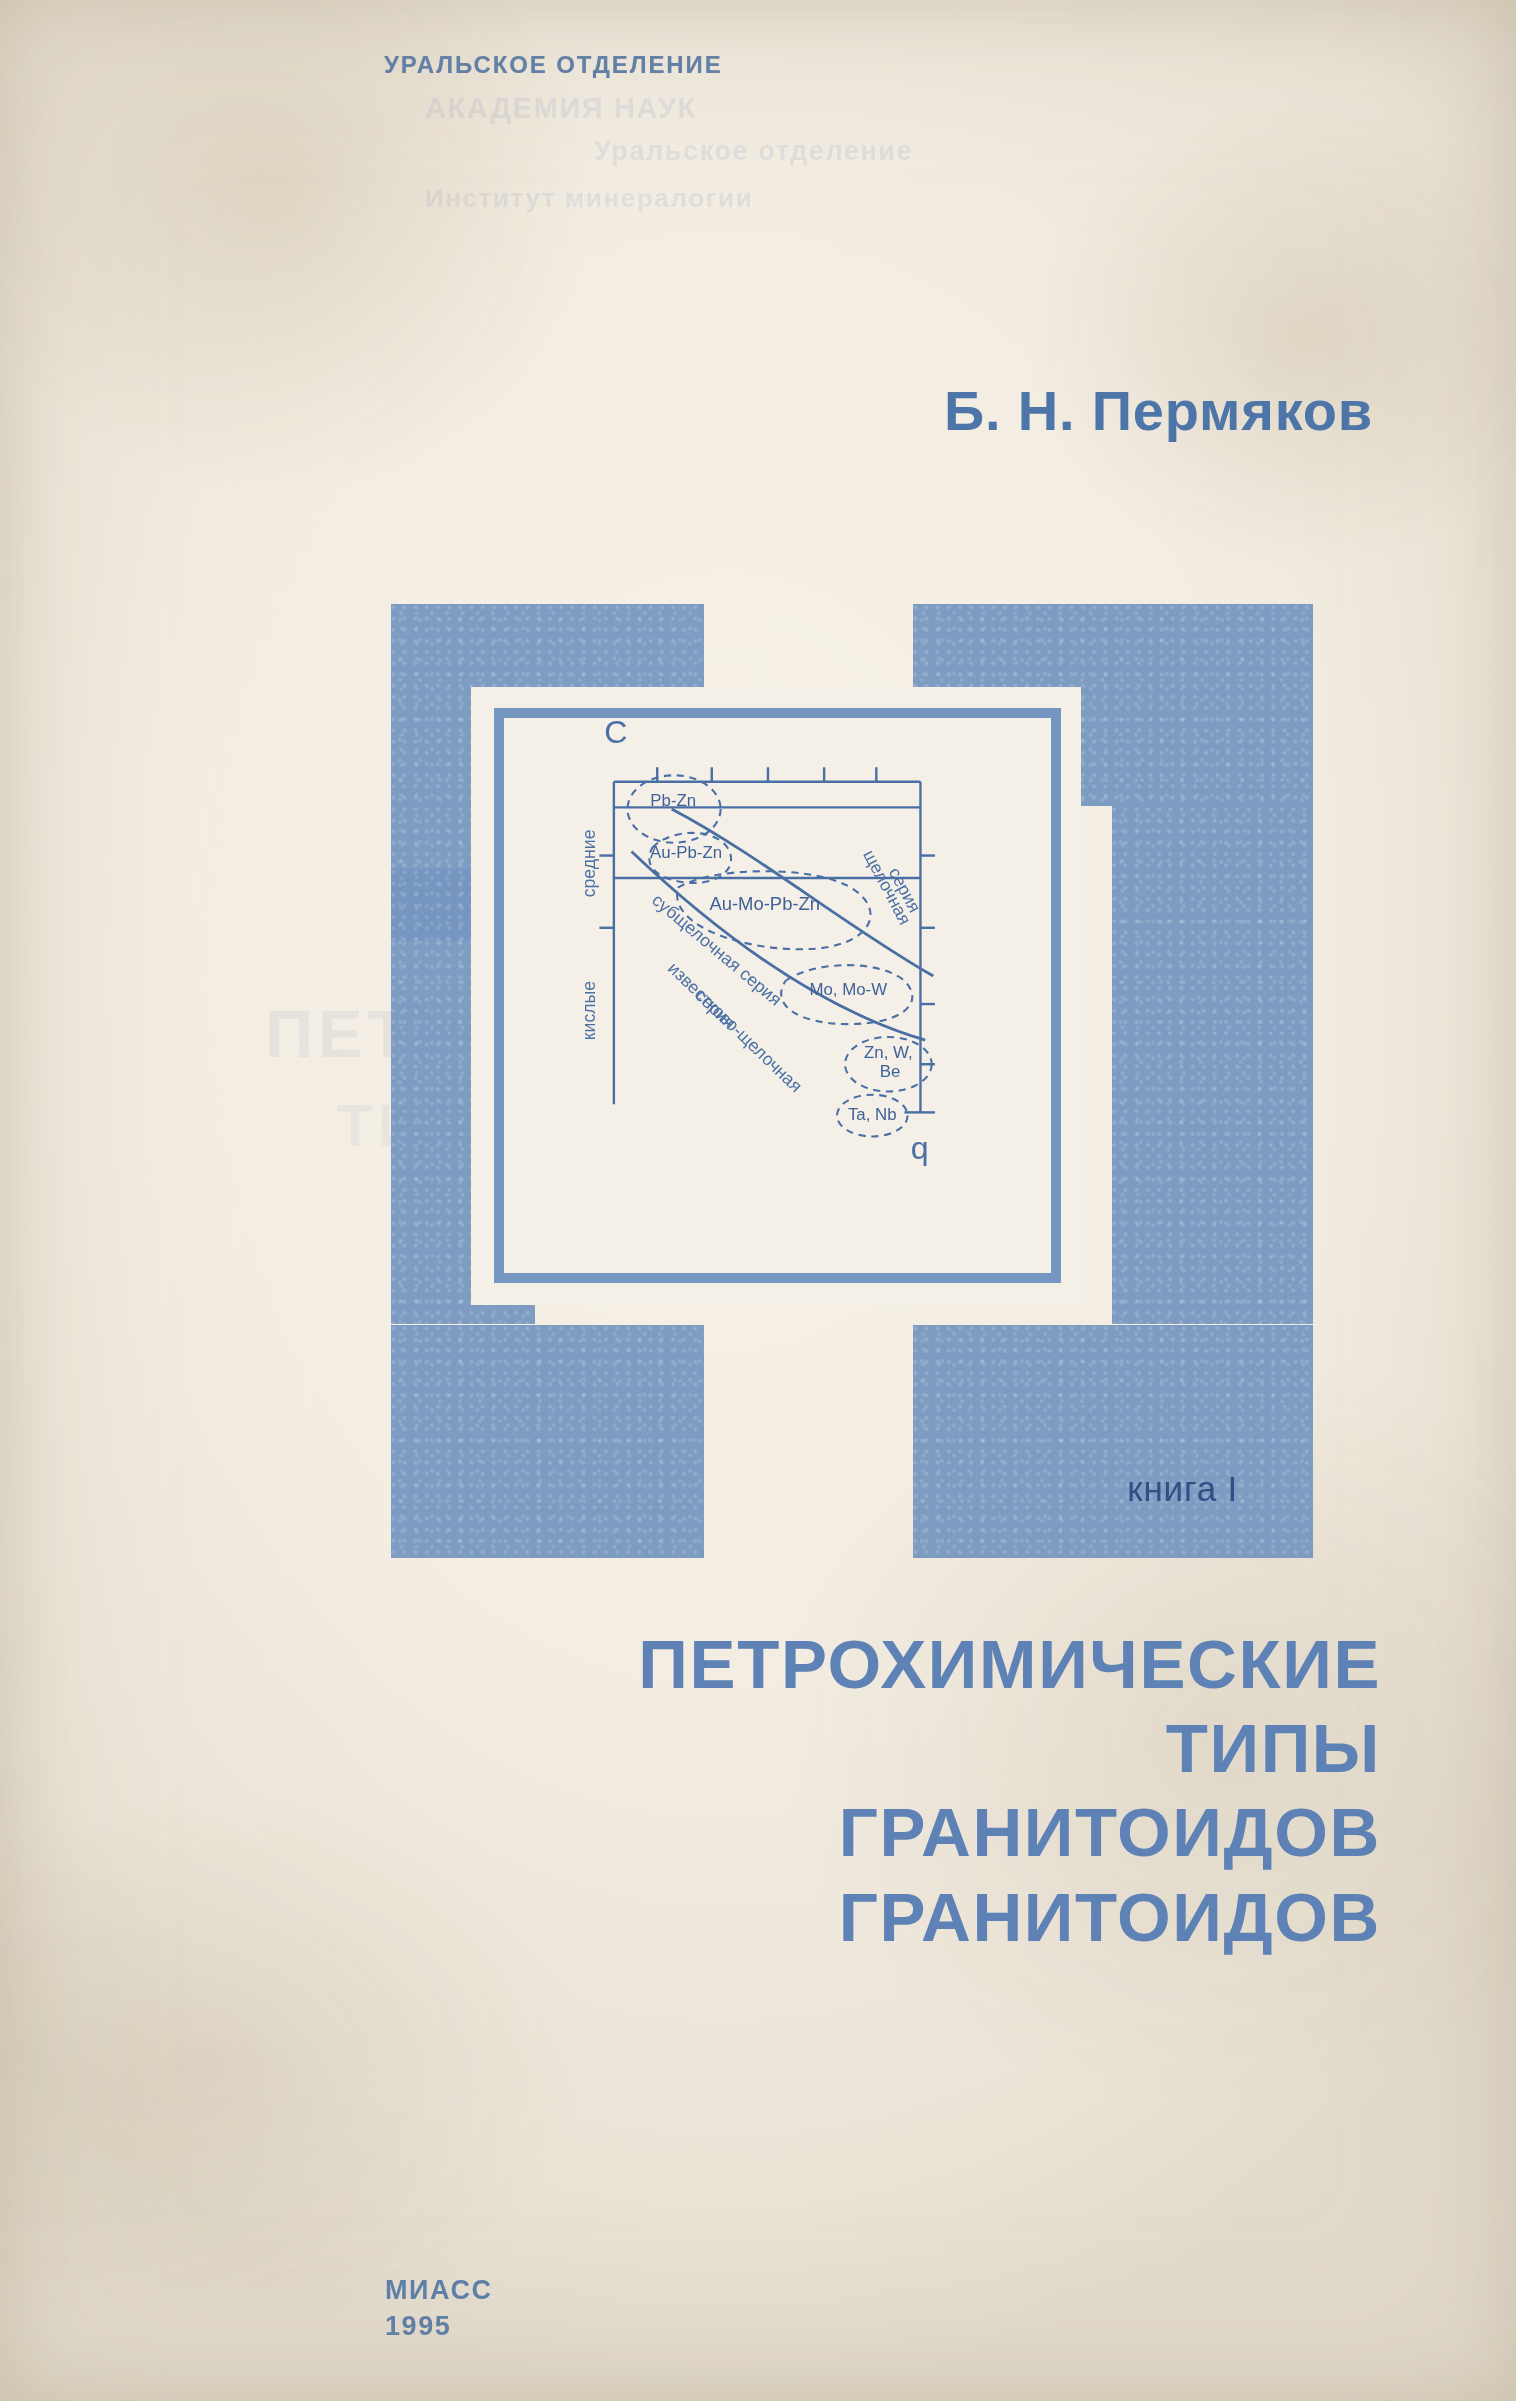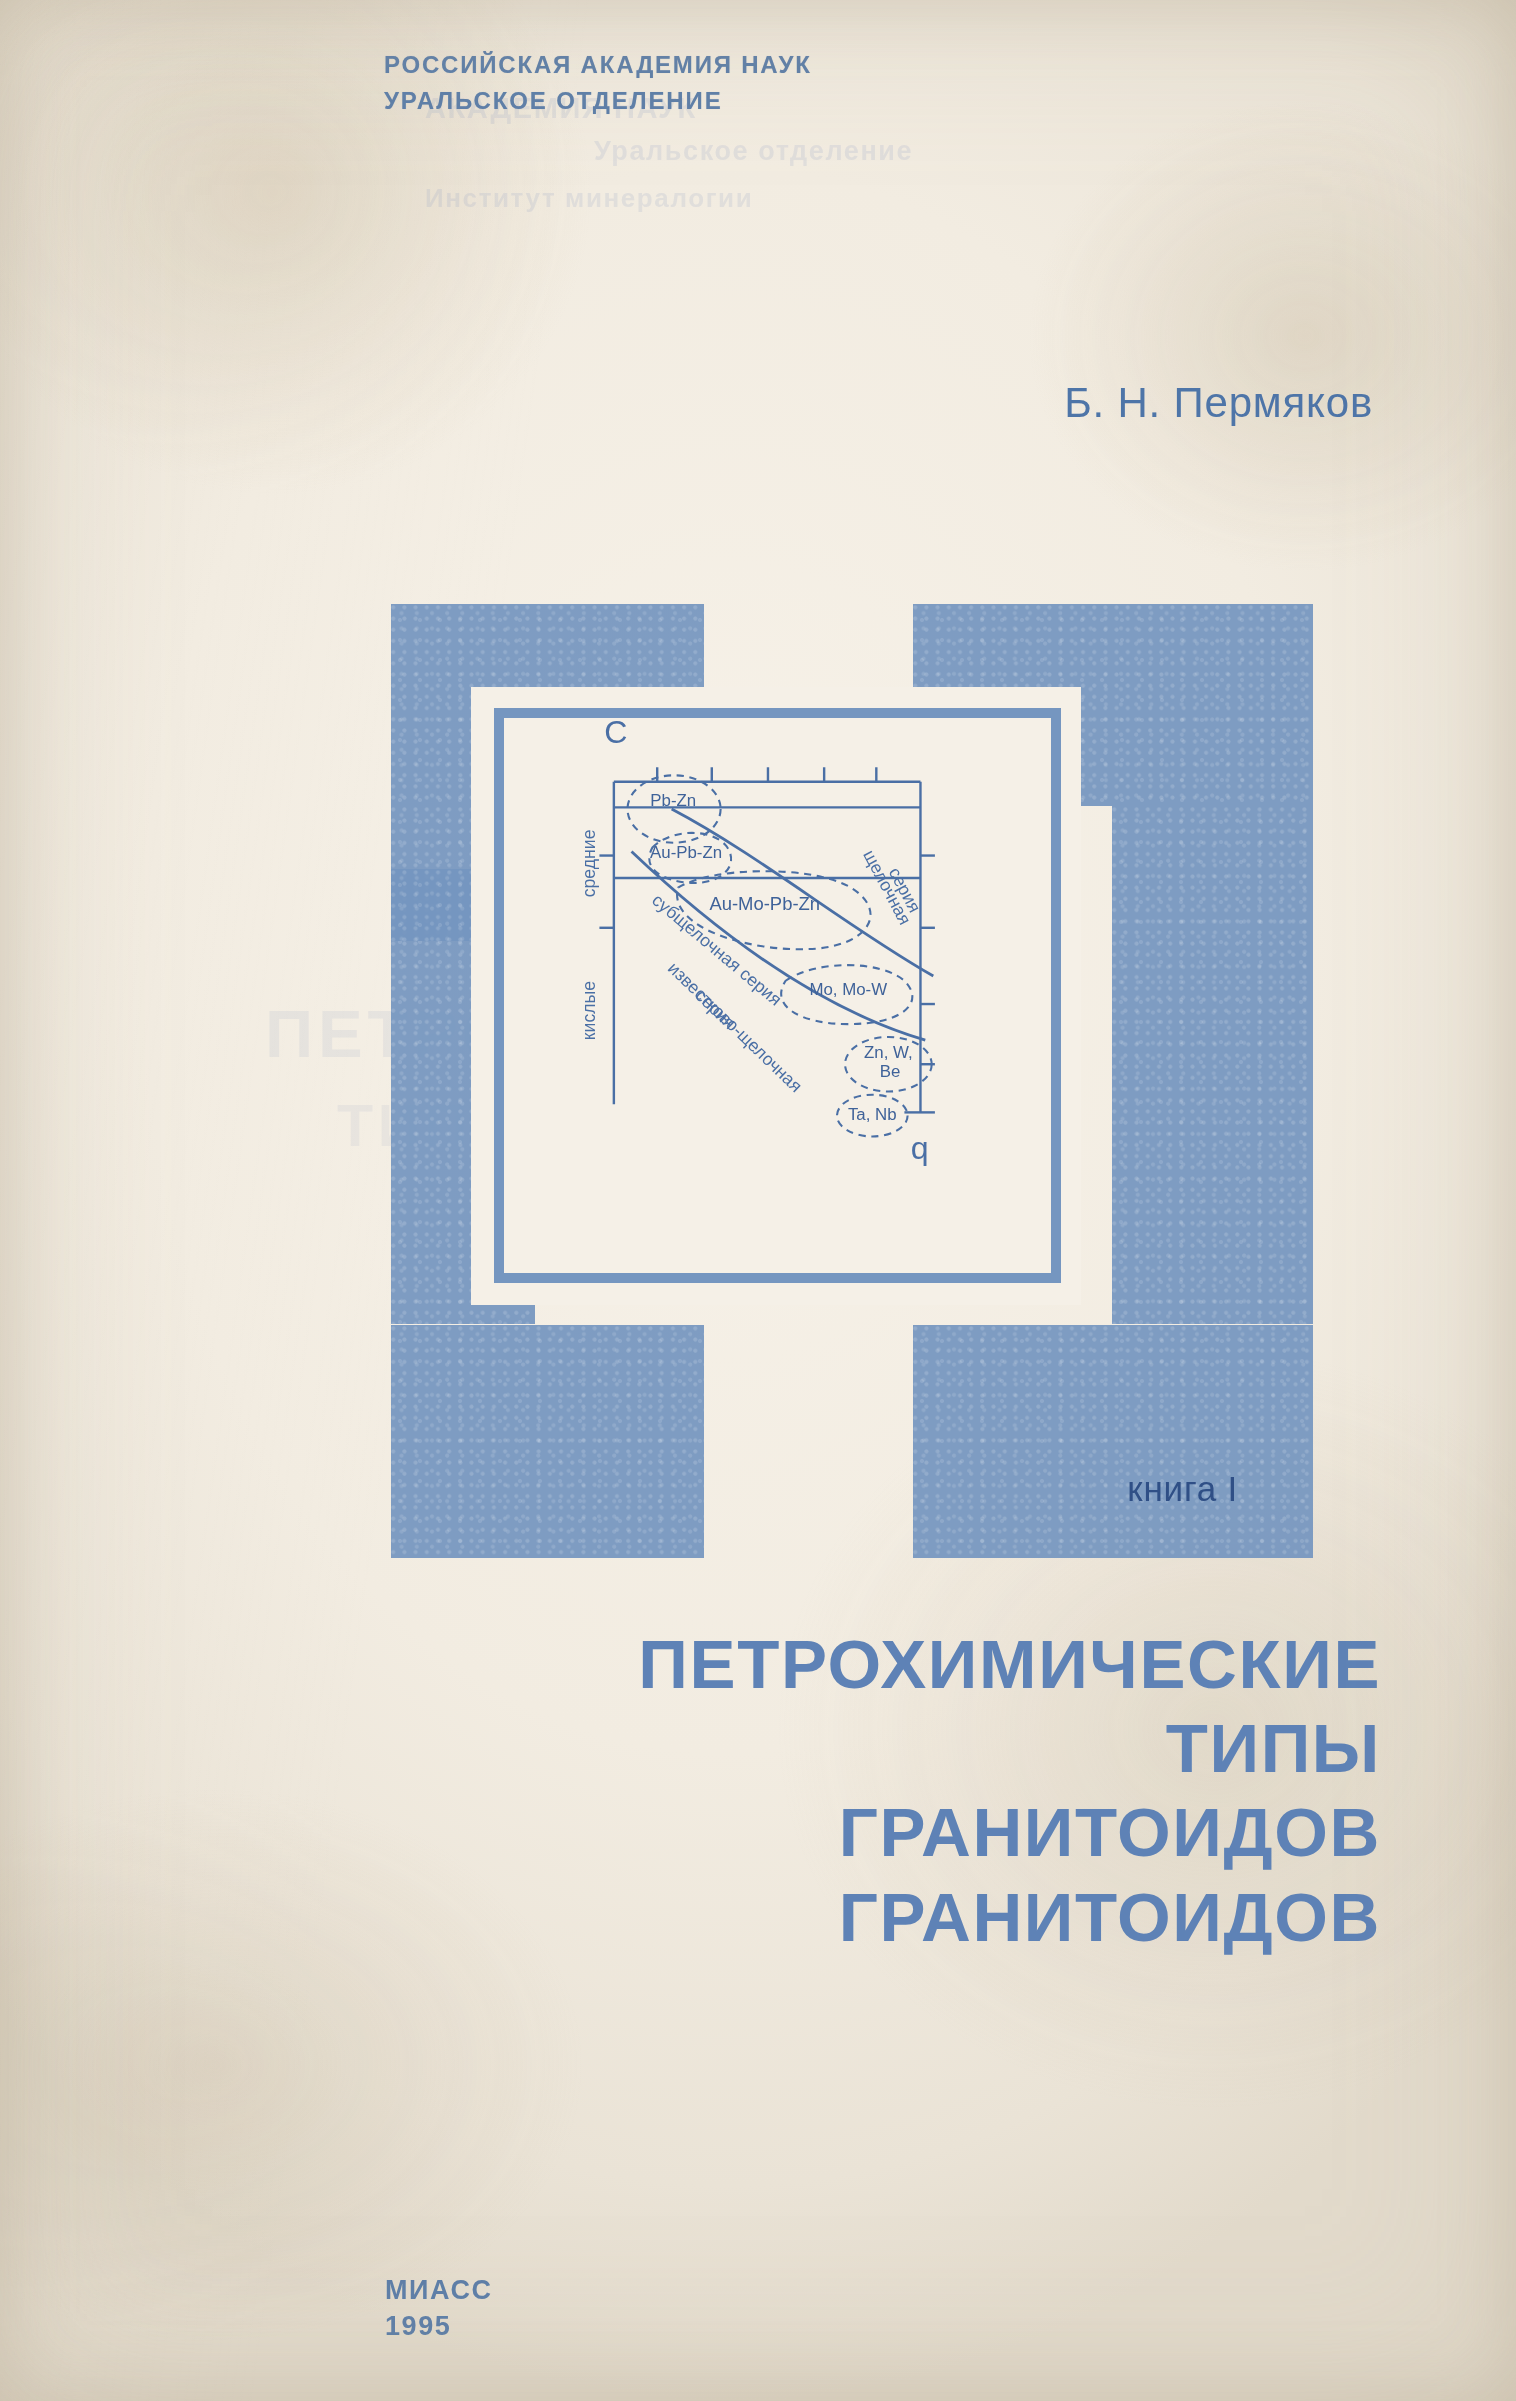--- a/index.html
+++ b/index.html
@@ -73,22 +73,22 @@
   }
   #header .line2 { letter-spacing: 1.9px; }
 
   
   #authors {
     position: absolute;
     top: 377px;
     right: 144px;
     text-align: left;
     color: #4e75a8;
-    font-weight: normal;
-    font-size: 42px;
+    font-weight: bold;
+    font-size: 56px;
     line-height: 1.22;
     letter-spacing: 0.8px;
   }
   #authors div { white-space: nowrap; }
   #art-frame {
     position: absolute;
     top: 604px;
     left: 391px;
     width: 921px;
     height: 952px;
@@ -172,21 +172,20 @@
   <div id="paper-base"></div>
   <div id="paper-stains"></div>
 
   <div class="ghost" id="ghost1">АКАДЕМИЯ НАУК</div>
   <div class="ghost" id="ghost2">Уральское отделение</div>
   <div class="ghost" id="ghost3">Институт минералогии</div>
   <div class="ghost" id="ghost4">ПЕТРОХИМИЧЕСКИЕ</div>
   <div class="ghost" id="ghost5">ТИПЫ</div>
 
   <div id="header">
-    <div class="line1">РОССИЙСКАЯ АКАДЕМИЯ НАУК</div>
     <div class="line2">УРАЛЬСКОЕ ОТДЕЛЕНИЕ</div>
   </div>
 
   <div id="authors">
     <div>Б. Н. Пермяков</div>
   </div>
 
   <div id="art-frame">
 
     <div class="blue-block blue-grain" style="left:0px;   top:0px;   width:313px; height:202px;"></div>

